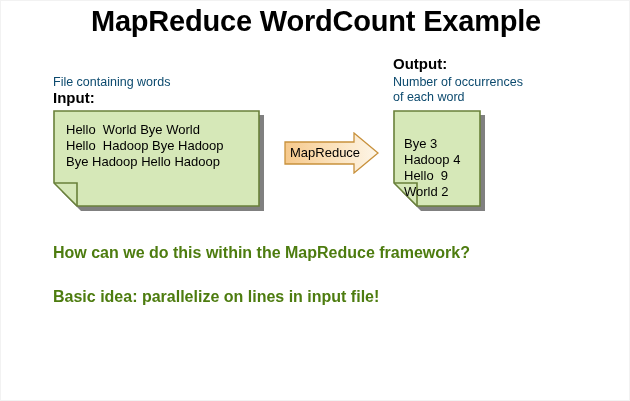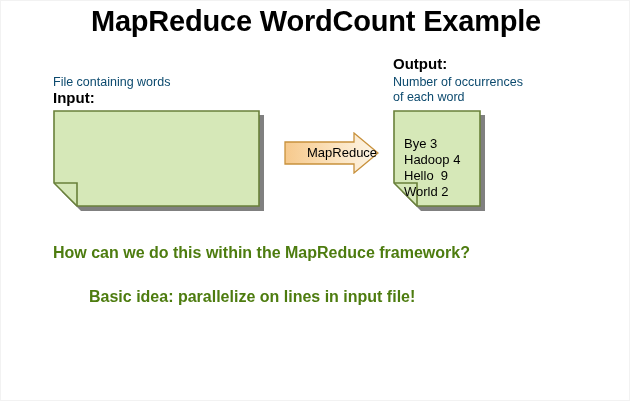--- a/index.html
+++ b/index.html
@@ -84,58 +84,59 @@
   }
   #arrow svg { display: block; }
   #arrow-label {
     position: absolute;
     left: 0;
     top: 0;
     width: 95px;
     height: 41px;
     display: flex;
     align-items: center;
-    padding-left: 23px;
+    padding-left: 6px;
     box-sizing: border-box;
     font-size: 13px;
     color: #000000;
     white-space: nowrap;
     pointer-events: none;
   }
 
   
   .bottom-line {
     position: absolute;
     font-size: 16px;
     font-weight: bold;
     color: #4d7c0f;
     white-space: nowrap;
   }
   #line-question { left: 52px; top: 243px; }
-  #line-idea     { left: 52px; top: 287px; margin-left: 36px; }
+  #line-idea     { left: 52px; top: 287px; }
 </style>
 </head>
 <body>
 
 <div id="slide">
 
   <div id="title">MapReduce WordCount Example</div>
 
   <div id="input-head" class="caption-head">Input:</div>
   <div id="input-sub" class="caption-sub">File containing words</div>
 
   <div id="input-doc" class="doc">
     <svg width="214" height="104" viewBox="0 0 214 104">
 
       <path d="M 9 5 L 211 5 L 211 101 L 28 101 L 9 82 Z" fill="#808080"></path>
 
       <path d="M 1 1 L 206 1 L 206 96 L 24 96 L 1 73 Z" fill="#d6e8b8" stroke="#69803a" stroke-width="1.6" stroke-linejoin="miter"></path>
 
       <path d="M 1 73 L 24 73 L 24 96" fill="none" stroke="#69803a" stroke-width="1.6"></path>
     </svg>
+    <div class="doc-text"><span>Hello  World Bye World</span><br><span>Hello  Hadoop Bye Hadoop</span><br><span>Bye Hadoop Hello Hadoop</span></div>
   </div>
 
   <div id="arrow">
     <svg width="96" height="42" viewBox="0 0 96 42">
       <defs>
         <linearGradient id="arrowGrad" x1="0" y1="0" x2="1" y2="0">
           <stop offset="0%" stop-color="#f6c98c"></stop>
           <stop offset="55%" stop-color="#fbe3bf"></stop>
           <stop offset="100%" stop-color="#fdf6e9"></stop>
         </linearGradient>

